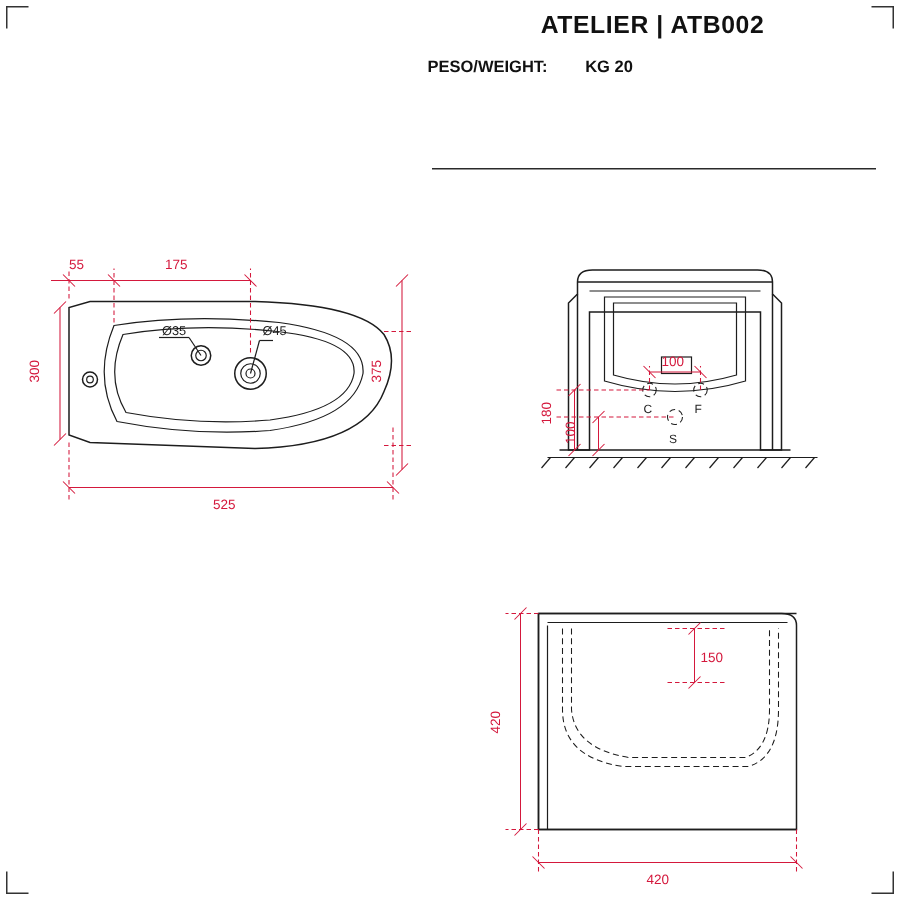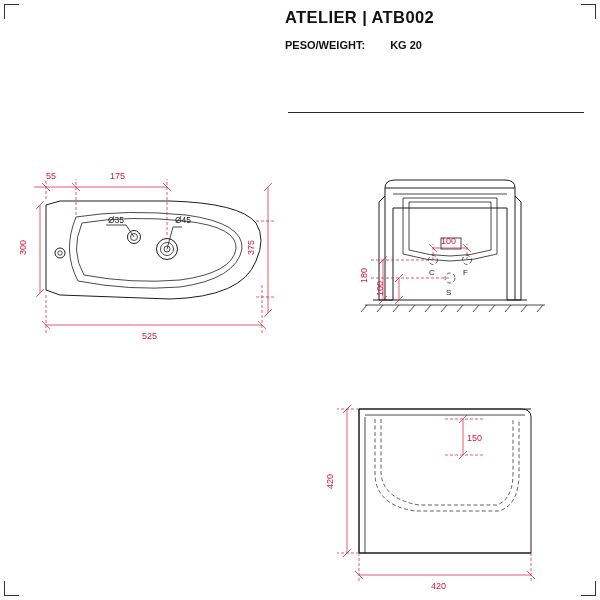--- a/index.html
+++ b/index.html
@@ -28,20 +28,21 @@
     top: 8px;
     width: 300px;
   }
   .title {
     font-size: 16.5px;
     font-weight: bold;
     letter-spacing: 0.4px;
     color: #111;
     margin: 0 0 4px 0;
     white-space: nowrap;
+    text-align: center;
   }
   .subline {
     font-size: 9.5px;
     color: #222;
     margin: 0 0 1px 0;
     white-space: nowrap;
   }
   .weight-row {
     margin-top: 12px;
     font-size: 11px;

